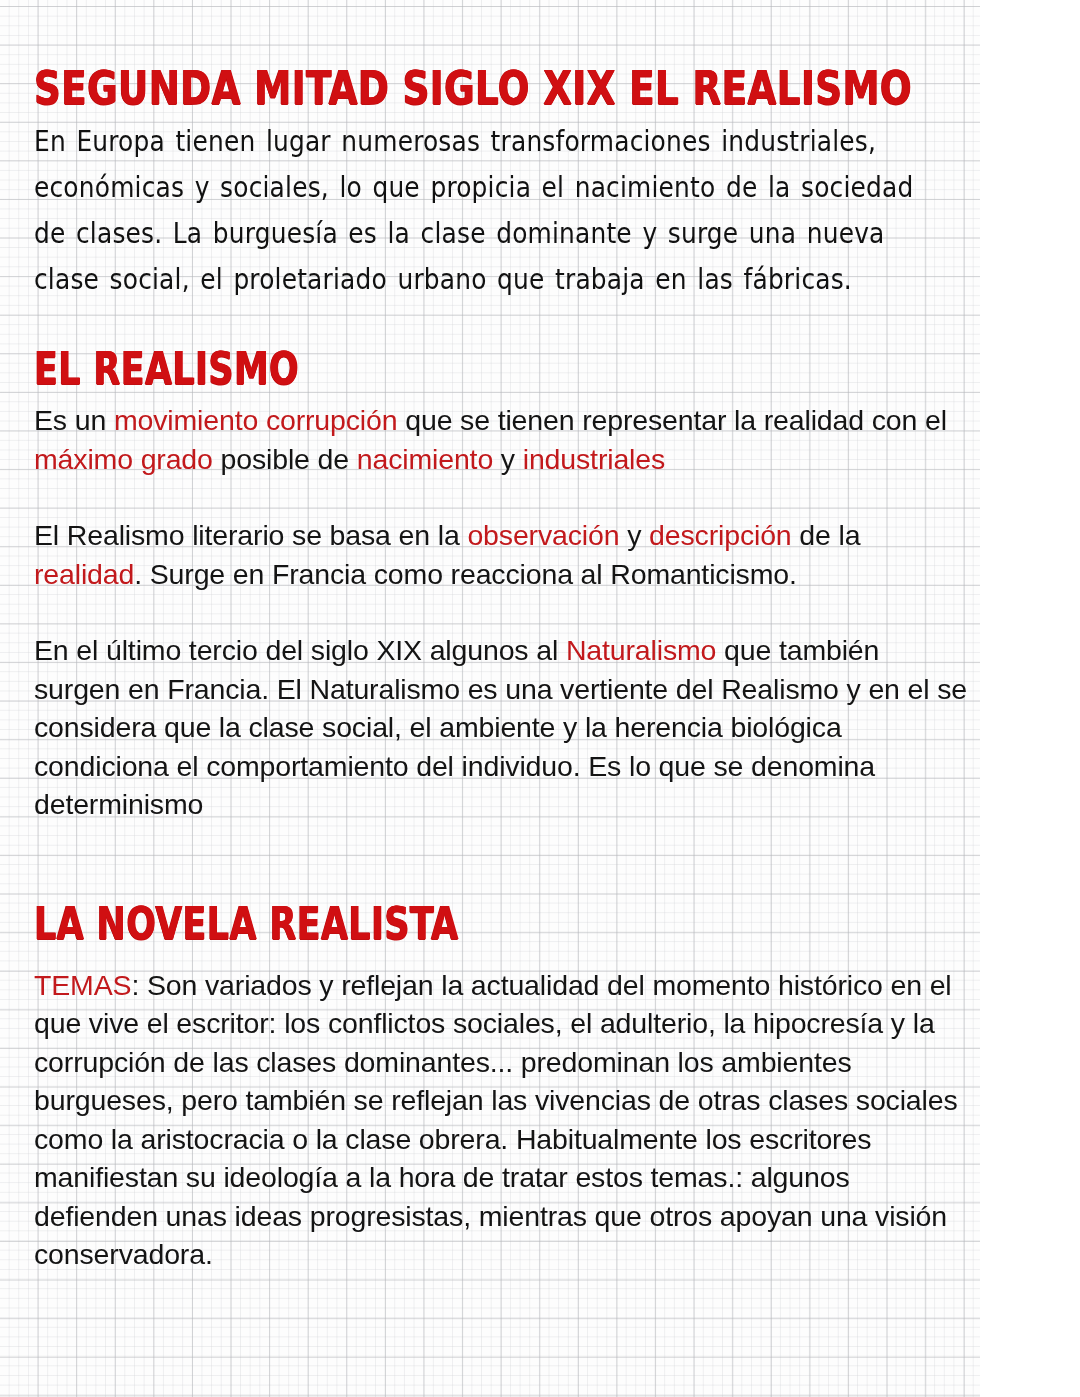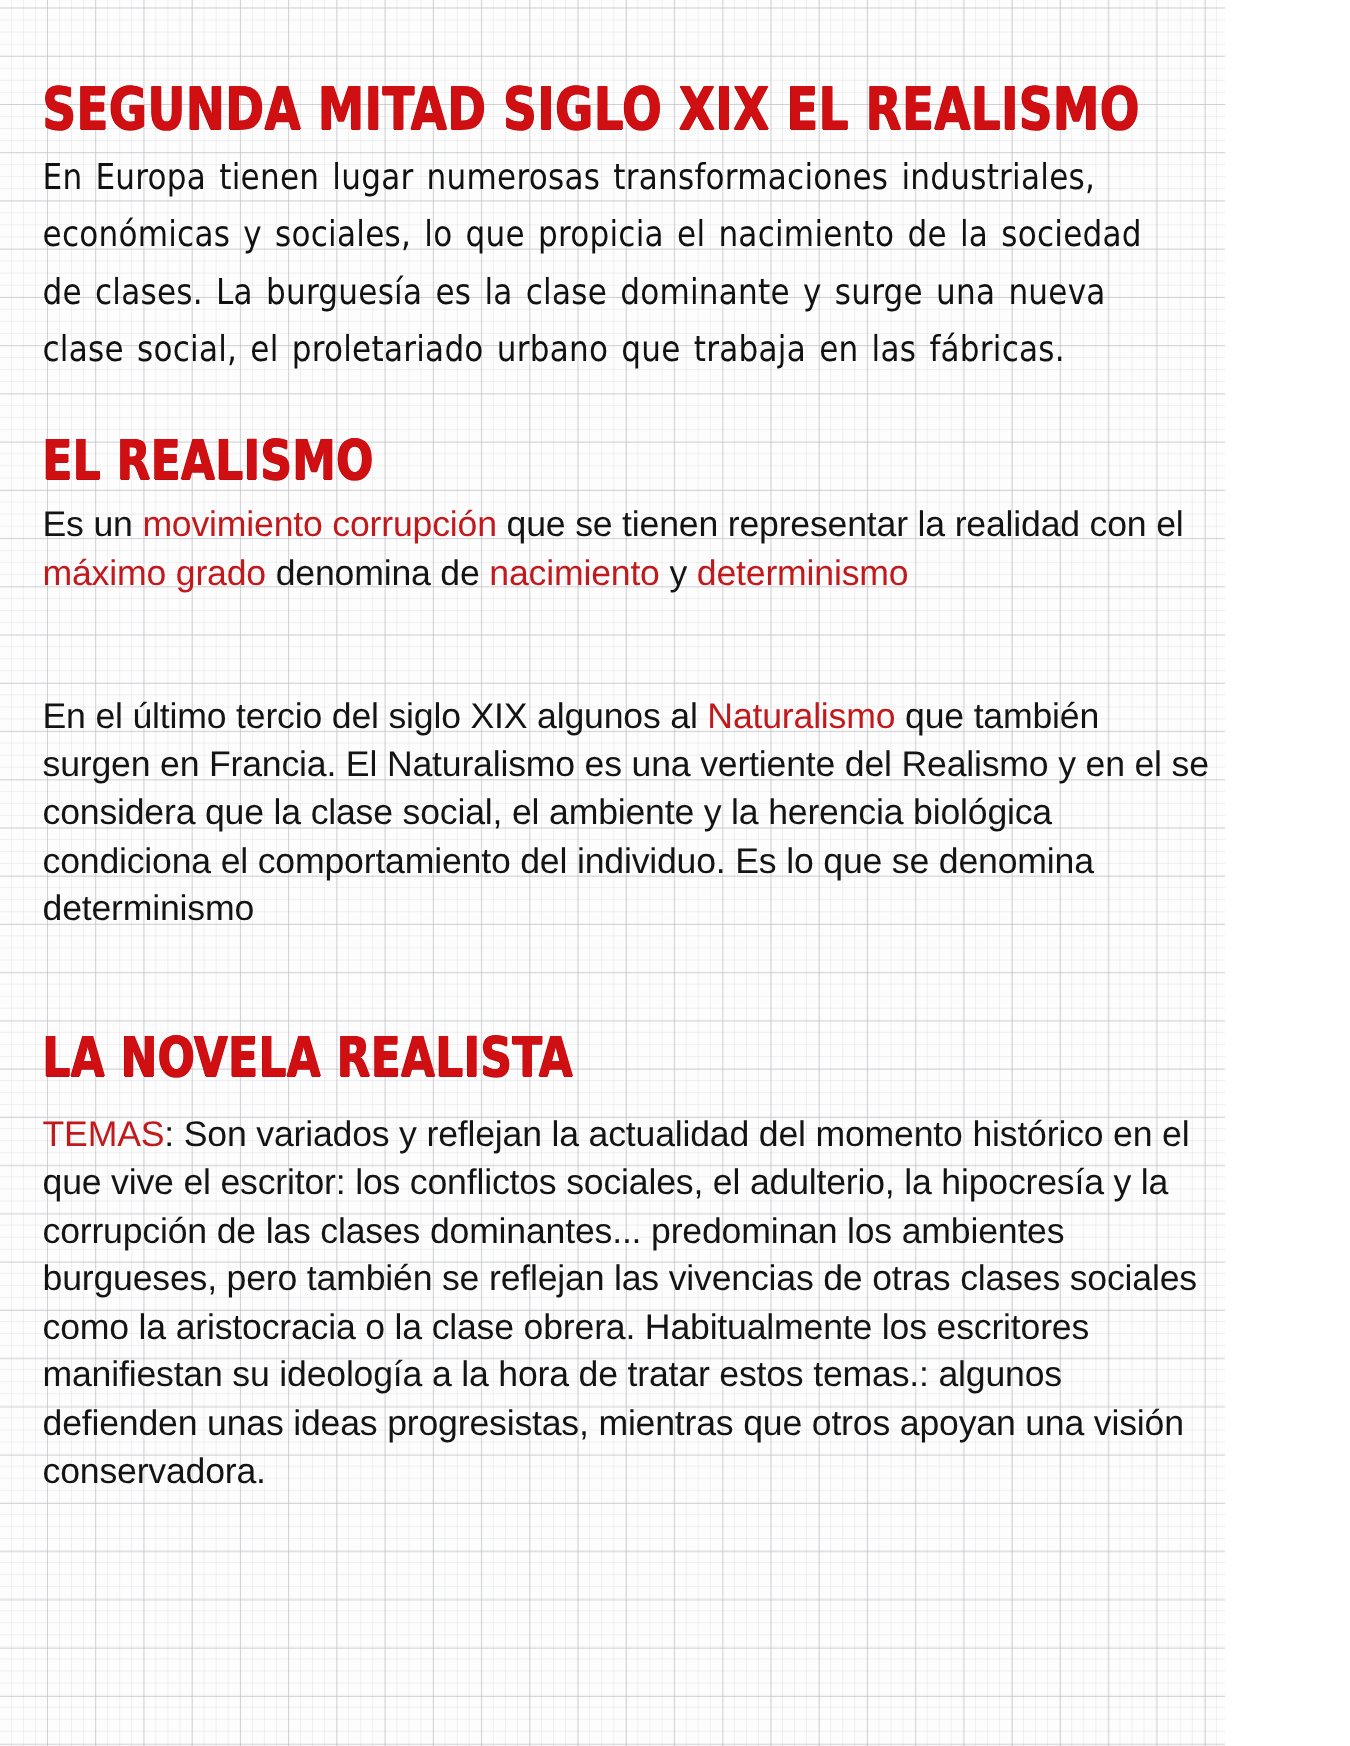--- a/index.html
+++ b/index.html
@@ -117,24 +117,25 @@
 
 <div id="sheet">
   <div id="content">
 
     <h1 id="title" class="heading">SEGUNDA MITAD SIGLO XIX EL REALISMO</h1>
 
     <p id="intro" class="intro">En Europa tienen lugar numerosas transformaciones industriales, económicas y sociales, lo que propicia el nacimiento de la sociedad de clases. La burguesía es la clase dominante y surge una nueva clase social, el proletariado urbano que trabaja en las fábricas.</p>
 
     <h2 id="heading-el-realismo" class="heading section-heading">EL REALISMO</h2>
 
-    <p class="body-para"><span>Es un </span><span class="hl">movimiento corrupción</span><span> que se tienen representar la realidad con el </span><span class="hl">máximo grado</span><span> denomina de </span><span class="hl">nacimiento</span><span> y </span><span class="hl">determinismo</span></p>
+    <p class="body-para"><span>Es un </span><span class="hl">movimiento corrupción</span><span> que se tienen representar la realidad con el </span><span class="hl">máximo grado</span><span> posible de </span><span class="hl">nacimiento</span><span> y </span><span class="hl">industriales</span></p>
 
     <div class="para-gap"></div>
 
+    <p class="body-para"><span>El Realismo literario se basa en la </span><span class="hl">observación</span><span> y </span><span class="hl">descripción</span><span> de la </span><span class="hl">realidad</span><span>. Surge en Francia como reacciona al Romanticismo.</span></p>
 
     <div class="para-gap"></div>
 
     <p class="body-para"><span>En el último tercio del siglo XIX algunos al </span><span class="hl">Naturalismo</span><span> que también surgen en Francia. El Naturalismo es una vertiente del Realismo y en el se considera que la clase social, el ambiente y la herencia biológica condiciona el comportamiento del individuo. Es lo que se denomina determinismo</span></p>
 
     <h2 id="heading-la-novela" class="heading section-heading">LA NOVELA REALISTA</h2>
 
     <div id="temas-block">
       <p class="body-para"><span class="hl">TEMAS</span><span>: Son variados y reflejan la actualidad del momento histórico en el que vive el escritor: los conflictos sociales, el adulterio, la hipocresía y la corrupción de las clases dominantes... predominan los ambientes burgueses, pero también se reflejan las vivencias de otras clases sociales como la aristocracia o la clase obrera. Habitualmente los escritores manifiestan su ideología a la hora de tratar estos temas.: algunos defienden unas ideas progresistas, mientras que otros apoyan una visión conservadora.</span></p>
     </div>

